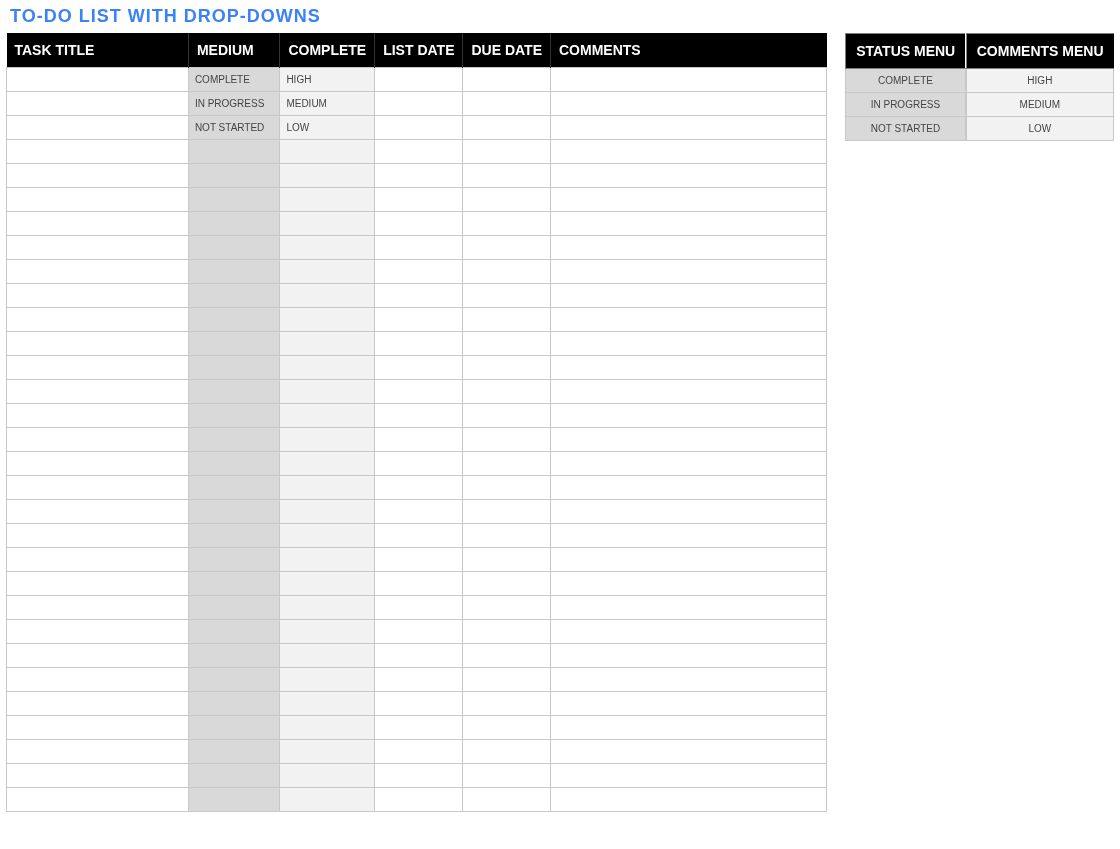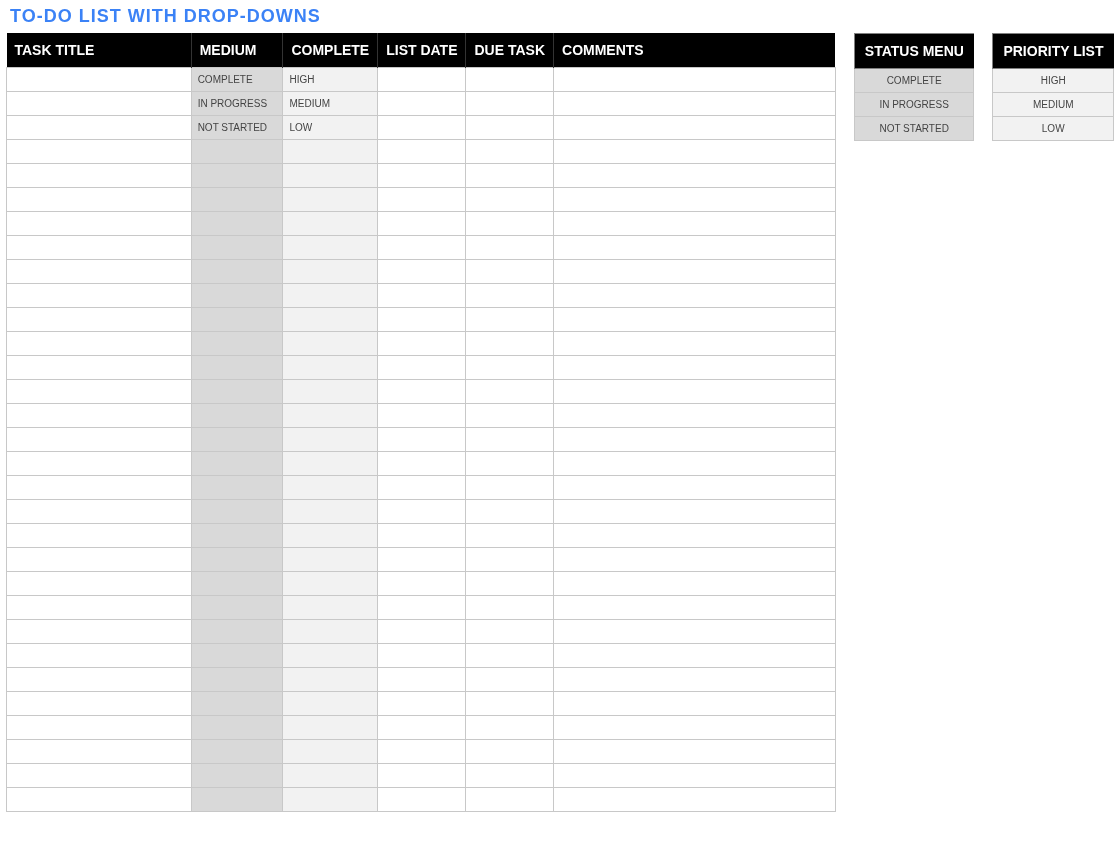--- a/index.html
+++ b/index.html
@@ -22,21 +22,20 @@
     display: flex;
     align-items: flex-start;
     gap: 18px;
   }
   .main-table {
     border-collapse: collapse;
     width: 910px;
   }
   .side {
     display: flex;
-    gap: 18px;
   }
   .side-table {
     border-collapse: collapse;
   }
   th {
     background: #000;
     color: #fff;
     font-weight: bold;
     font-size: 14px;
     text-align: left;
@@ -75,21 +74,21 @@
 
 <div class="layout">
 
   <table class="main-table">
     <thead>
       <tr>
         <th class="col-task">TASK TITLE</th>
         <th>MEDIUM</th>
         <th>COMPLETE</th>
         <th>LIST DATE</th>
-        <th>DUE TASK</th>
+        <th>DUE DATE</th>
         <th>COMMENTS</th>
       </tr>
     </thead>
     <tbody id="main-body">
         <tr>
           <td class="col-task"></td>
           <td class="col-status">COMPLETE</td>
           <td class="col-priority">HIGH</td>
           <td class="col-start"></td>
           <td class="col-due"></td>
@@ -354,21 +353,21 @@
           </tr>
           <tr>
             <td class="col-status-menu">NOT STARTED</td>
           </tr>
         </tbody>
     </table>
 
     <table class="side-table">
       <thead>
         <tr>
-            <th>PRIORITY LIST</th>
+            <th>COMMENTS MENU</th>
           </tr>
       </thead>
       <tbody id="priority-menu-body">
           <tr>
             <td class="col-priority-menu">HIGH</td>
           </tr>
           <tr>
             <td class="col-priority-menu">MEDIUM</td>
           </tr>
           <tr>

